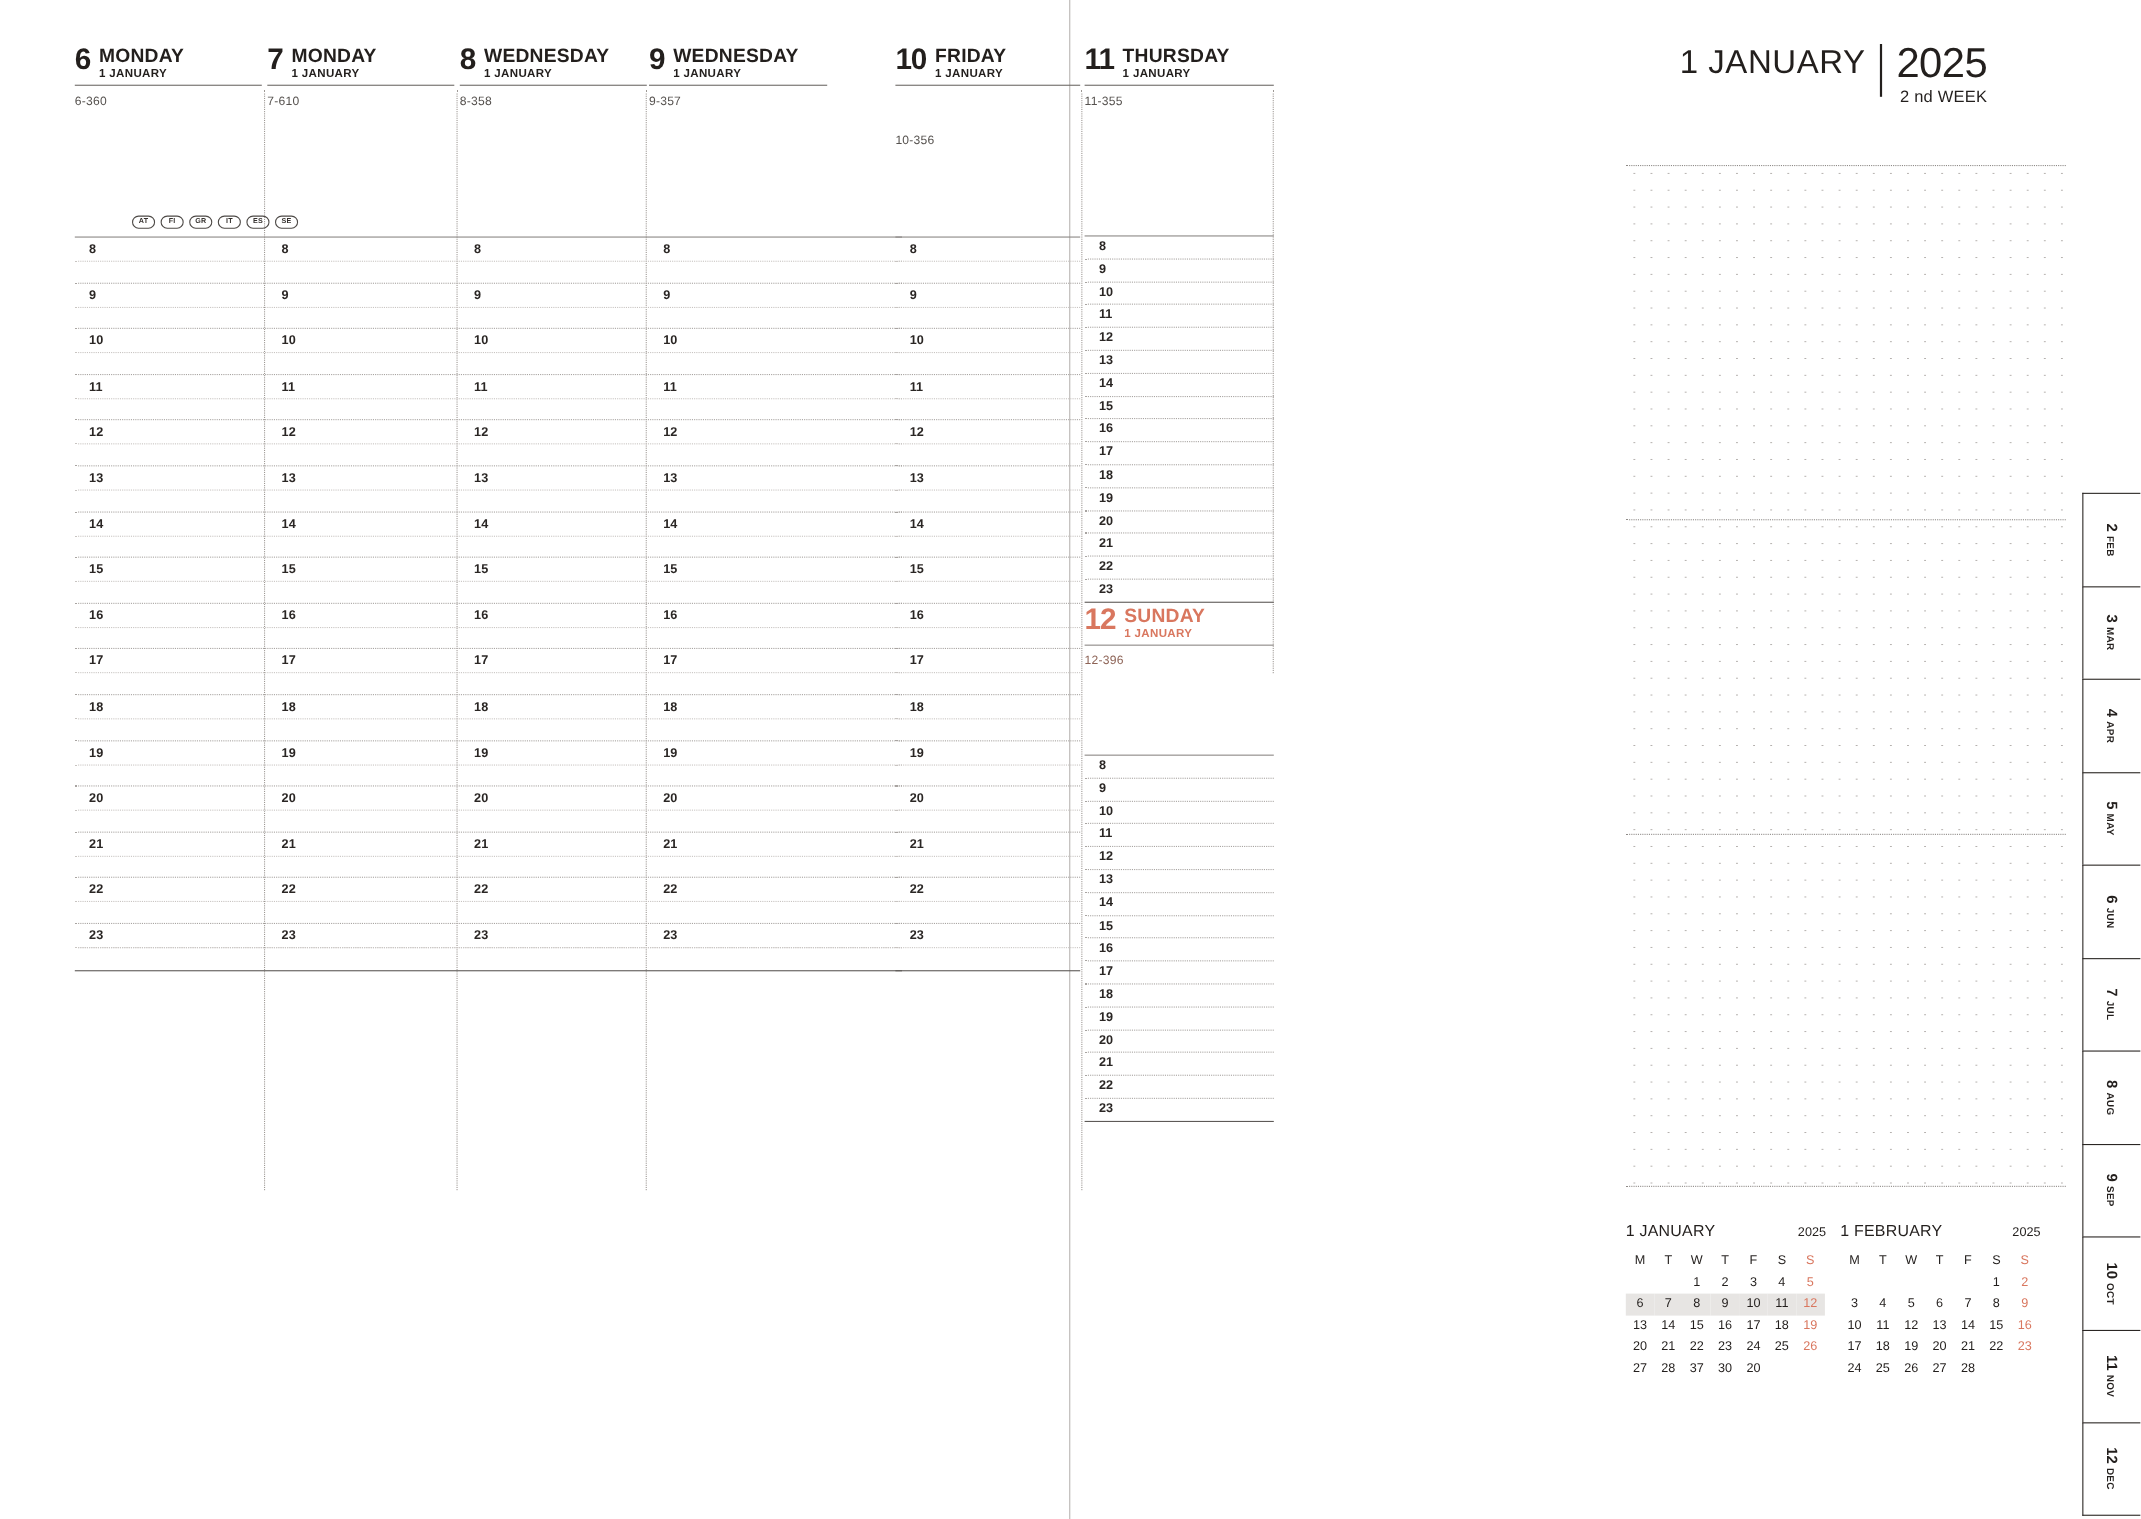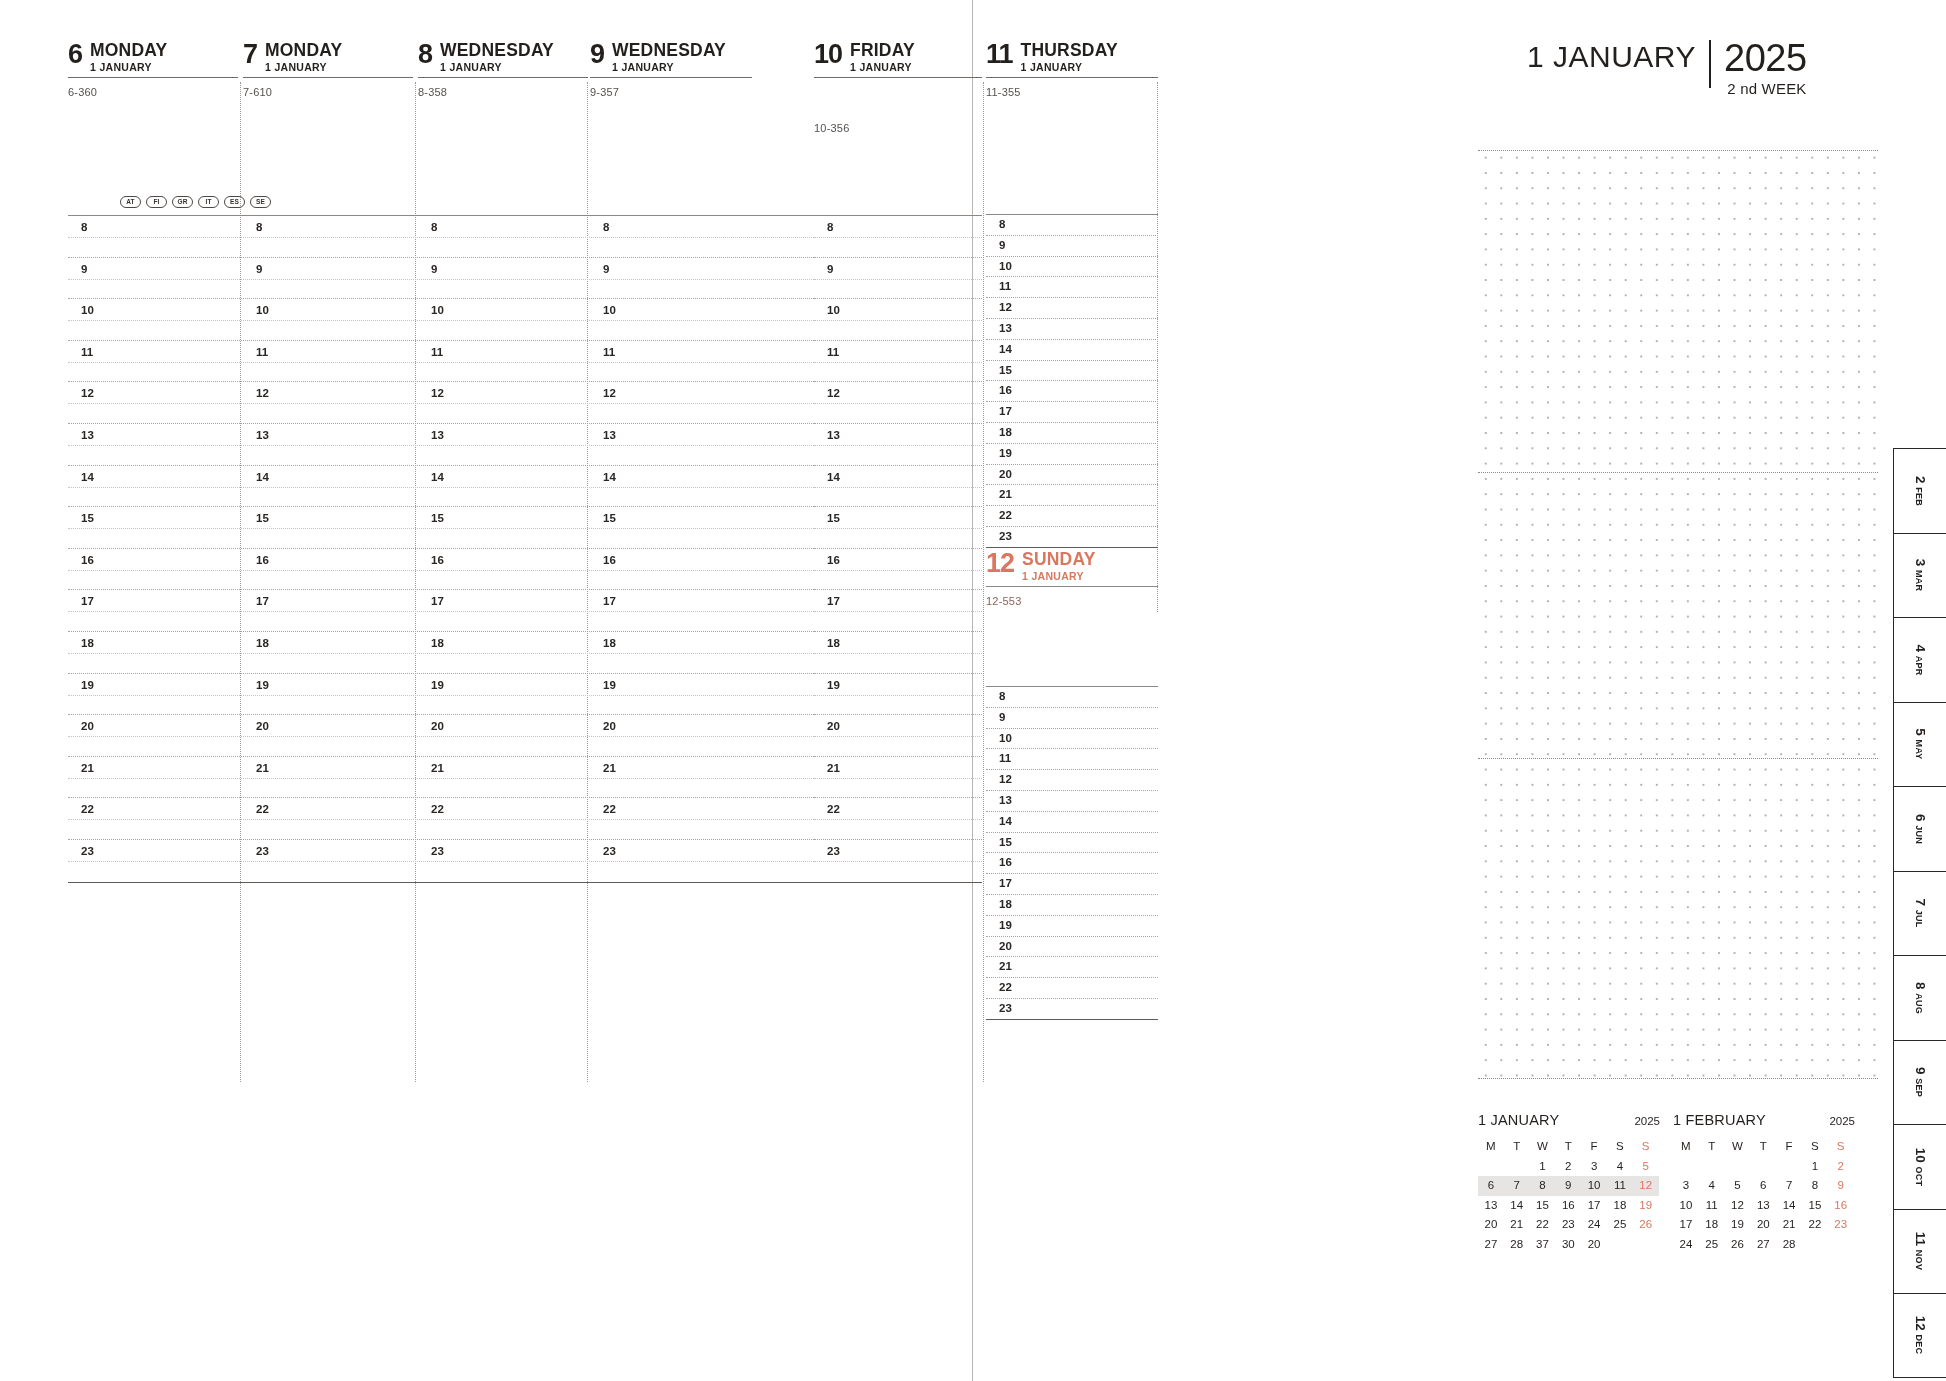--- a/index.html
+++ b/index.html
@@ -380,21 +380,21 @@
       <div class="hr-label" style="left: 26px; top: 530px;">23</div>
       <div class="hr-solid" style="left: 13px; top: 546.8px; width: 172px; border-top-color: rgb(94, 90, 87);"></div>
       <div class="dayhead sun" style="left: 13px; top: 550px; width: 172px;">
         <div class="dnum">12</div>
         <div class="dtxt">
           <div class="dname">SUNDAY</div>
           <div class="dmon">1 JANUARY</div>
         </div>
       </div>
       <div class="rule-thick" style="left: 13px; top: 586px; width: 172px; border-top-color: rgb(140, 136, 133);"></div>
-      <div class="doy sun-doy" style="left: 13px; top: 595px; width: 172px;">12-553</div>
+      <div class="doy sun-doy" style="left: 13px; top: 595px; width: 172px;">12-396</div>
       <div class="hr-solid" style="left: 13px; top: 686px; width: 172px; border-top-color: rgb(140, 136, 133);"></div>
       <div class="hr-label" style="left: 26px; top: 690px;">8</div>
       <div class="hr-dot" style="left: 13px; top: 706.8px; width: 172px;"></div>
       <div class="hr-label" style="left: 26px; top: 710.8px;">9</div>
       <div class="hr-dot" style="left: 13px; top: 727.6px; width: 172px;"></div>
       <div class="hr-label" style="left: 26px; top: 731.6px;">10</div>
       <div class="hr-dot" style="left: 13px; top: 748.4px; width: 172px;"></div>
       <div class="hr-label" style="left: 26px; top: 752.4px;">11</div>
       <div class="hr-dot" style="left: 13px; top: 769.2px; width: 172px;"></div>
       <div class="hr-label" style="left: 26px; top: 773.2px;">12</div>

